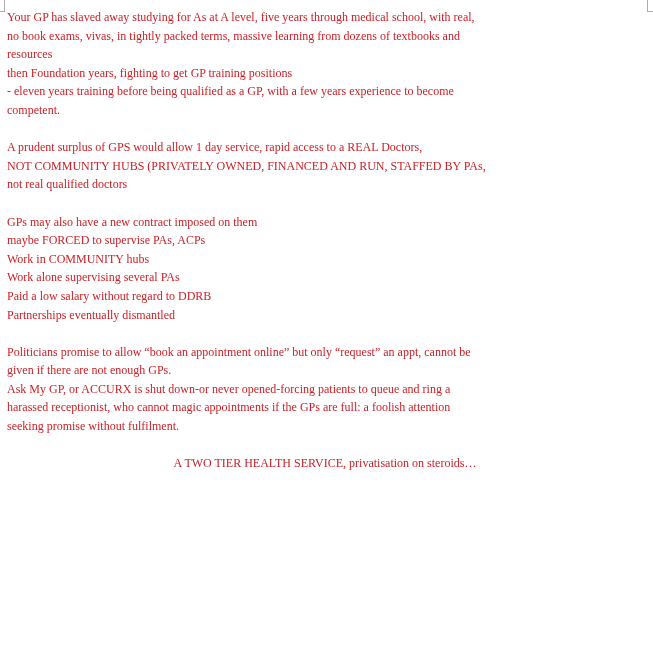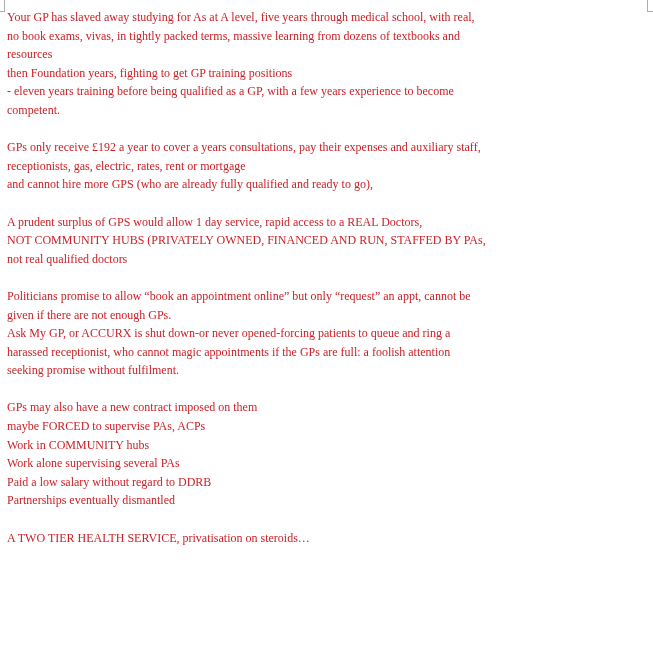--- a/index.html
+++ b/index.html
@@ -38,46 +38,44 @@
   }
   .para {
     margin: 0 0 18.6px 0;
     font-size: 12px;
     line-height: 18.6px;
     color: #cb2127;
     white-space: pre;
   }
   .para:last-child {
     margin-bottom: 0;
+    text-align: center;
   }
 </style>
 </head>
 <body>
 
 <div class="corner-fragment left"></div>
 <div class="corner-fragment right"></div>
 
 <div class="comment-body">
   <p class="para">Your GP has slaved away studying for As at A level, five years through medical school, with real,
 no book exams, vivas, in tightly packed terms, massive learning from dozens of textbooks and
 resources
 then Foundation years, fighting to get GP training positions
 - eleven years training before being qualified as a GP, with a few years experience to become
 competent.</p>
-  <p class="para">GPs only receive £192 a year to cover a years consultations, pay their expenses and auxiliary staff,
-receptionists, gas, electric, rates, rent or mortgage
-and cannot hire more GPS (who are already fully qualified and ready to go),</p>
   <p class="para">A prudent surplus of GPS would allow 1 day service, rapid access to a REAL Doctors,
 NOT COMMUNITY HUBS (PRIVATELY OWNED, FINANCED AND RUN, STAFFED BY PAs,
 not real qualified doctors</p>
-  <p class="para">Politicians promise to allow “book an appointment online” but only “request” an appt, cannot be
-given if there are not enough GPs.
-Ask My GP, or ACCURX is shut down-or never opened-forcing patients to queue and ring a
-harassed receptionist, who cannot magic appointments if the GPs are full: a foolish attention
-seeking promise without fulfilment.</p>
   <p class="para">GPs may also have a new contract imposed on them
 maybe FORCED to supervise PAs, ACPs
 Work in COMMUNITY hubs
 Work alone supervising several PAs
 Paid a low salary without regard to DDRB
 Partnerships eventually dismantled</p>
+  <p class="para">Politicians promise to allow “book an appointment online” but only “request” an appt, cannot be
+given if there are not enough GPs.
+Ask My GP, or ACCURX is shut down-or never opened-forcing patients to queue and ring a
+harassed receptionist, who cannot magic appointments if the GPs are full: a foolish attention
+seeking promise without fulfilment.</p>
   <p class="para">A TWO TIER HEALTH SERVICE, privatisation on steroids…</p>
 </div>
 
 </body></html>

